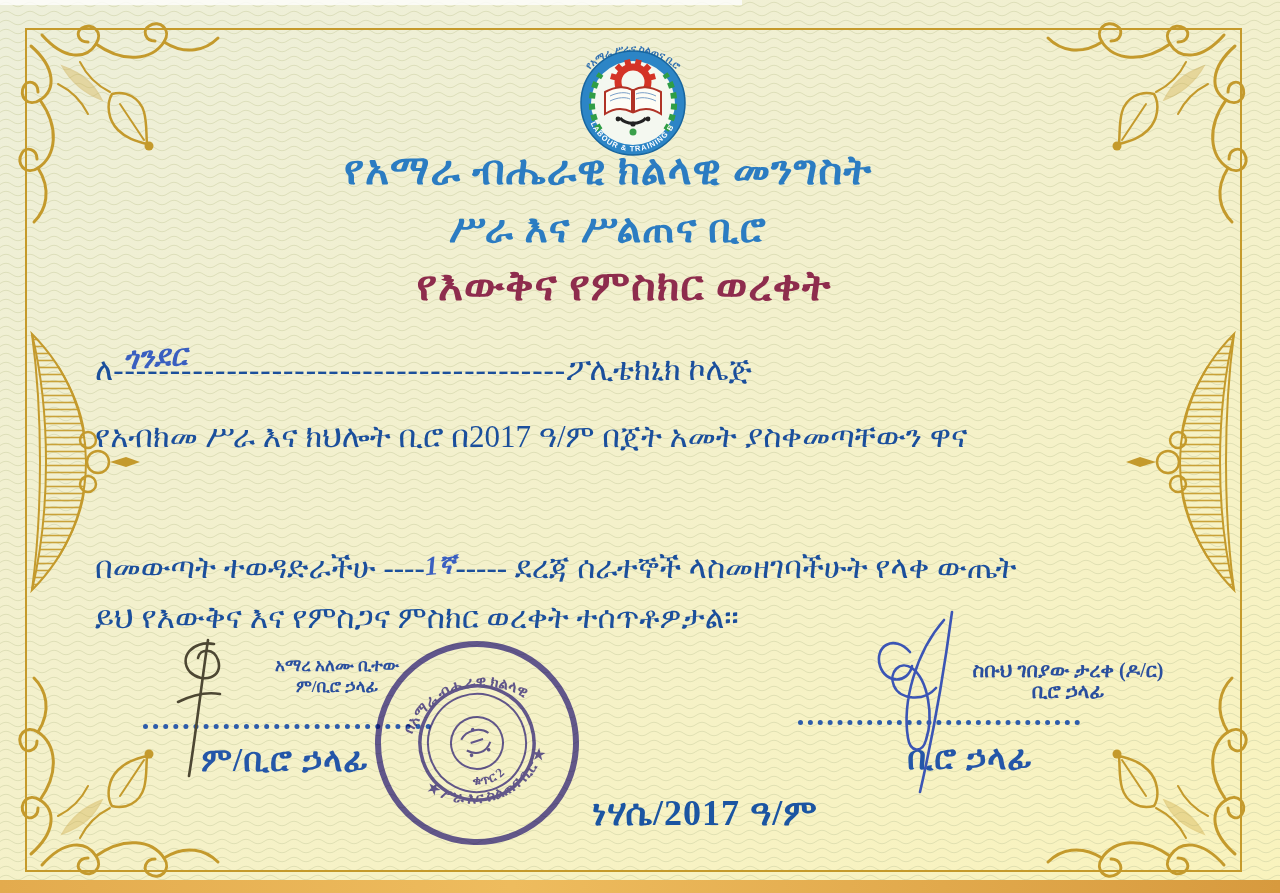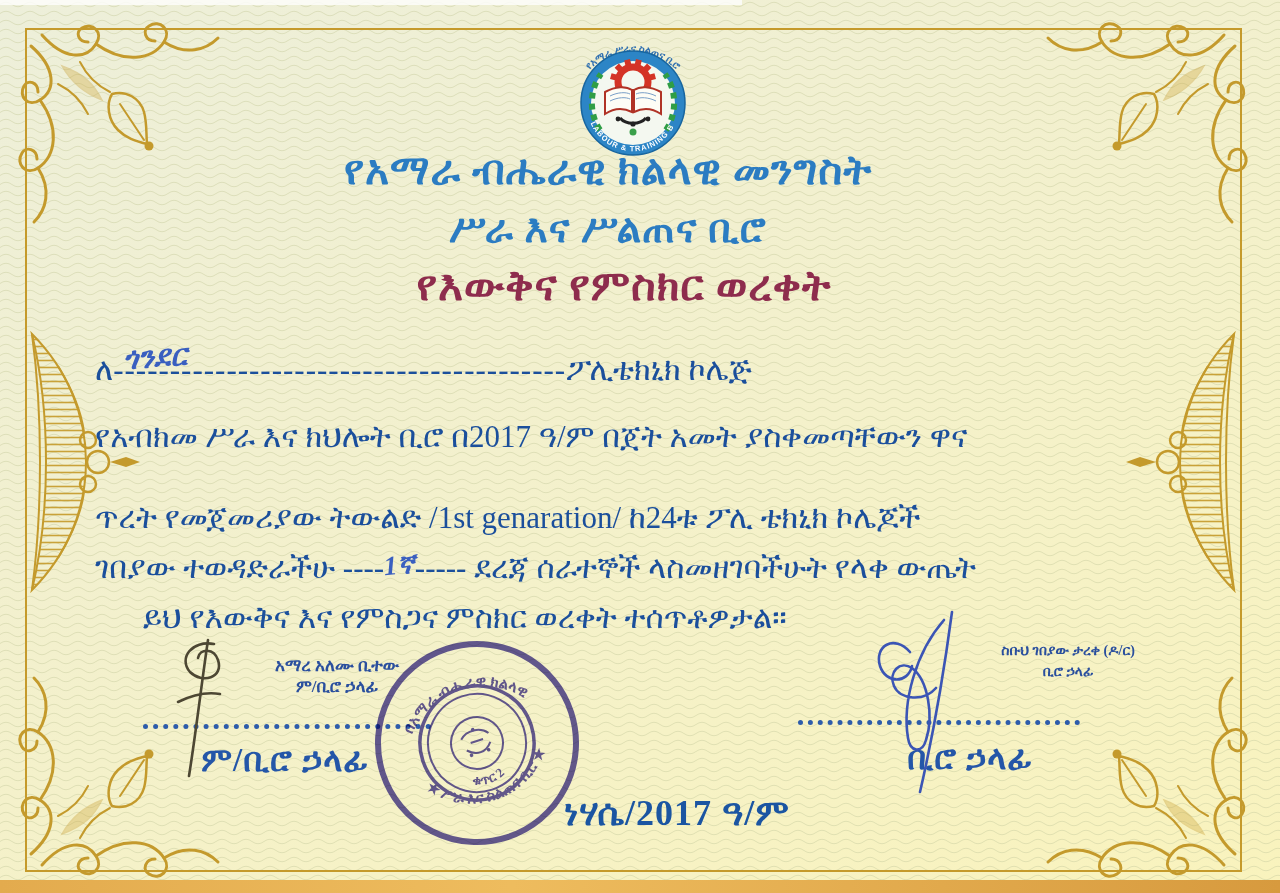--- a/index.html
+++ b/index.html
@@ -25,27 +25,27 @@
   #t3{top:262px;font-size:42px;margin-left:16px;}
 
   .bodytext{color:#1b4f9c;font-size:31px;z-index:3;white-space:nowrap;}
   .recipient{position:absolute;left:95px;top:352px;width:1100px;}
   .dashes{letter-spacing:1px;color:#1b4f9c;}
   .handwritten{color:#3a5fc0;font-style:italic;font-weight:bold;}
   .hw-name{position:absolute;left:28px;top:-12px;font-size:30px;transform:rotate(-4deg);display:inline-block;}
   .hw-rank{display:inline-block;font-size:27px;transform:rotate(-5deg) translateY(-4px);}
 
   .pline{position:absolute;left:95px;width:1110px;}
-  #p1{top:392px;margin-top:27px;} #p2{top:450px;} #p3{top:500px;} #p4{top:550px;} #p5{top:600px;margin-left:48px;}
+  #p1{top:392px;margin-top:27px;} #p2{top:450px;} #p3{top:500px;} #p4{top:550px;} #p5{top:600px;}
 
   .sig-svg{position:absolute;z-index:4;}
   .sig-name{position:absolute;z-index:3;color:#2a4f9e;font-size:17px;line-height:21px;text-align:center;font-weight:bold;}
   .dotted{position:absolute;border-bottom:5px dotted #2d5cab;z-index:3;}
   .role-label{position:absolute;z-index:3;color:#2456a8;font-size:33px;font-weight:bold;text-align:center;letter-spacing:1px;}
-  .date-line{position:absolute;left:512px;top:792px;width:330px;text-align:center;
+  .date-line{position:absolute;left:540px;top:792px;width:330px;text-align:center;
     color:#1b55a2;font-size:36px;font-weight:bold;z-index:4;letter-spacing:1px;}
   .stamp{position:absolute;left:358px;top:628px;z-index:6;mix-blend-mode:multiply;opacity:.85;}
   .latin{font-family:"Liberation Sans", sans-serif;}
 </style>
 </head>
 <body>
 
 <div class="stage">
 
   <svg class="bg-waves" width="1280" height="893">
@@ -145,23 +145,22 @@
   <div class="title title-blue" id="t1">የአማራ ብሔራዊ ክልላዊ መንግስት</div>
   <div class="title title-blue" id="t2">ሥራ እና ሥልጠና ቢሮ</div>
   <div class="title title-maroon" id="t3">የእውቅና የምስክር ወረቀት</div>
 
   <div class="recipient bodytext">
     <span>ለ</span><span class="dashes">----------------------------------------</span><span>ፖሊቴክኒክ ኮሌጅ</span>
     <span class="handwritten hw-name">ጎንደር</span>
   </div>
 
   <div class="pline bodytext" id="p1">የአብክመ ሥራ እና ክህሎት ቢሮ በ2017 ዓ/ም በጀት አመት ያስቀመጣቸውን ዋና</div>
-  <div class="pline bodytext" id="p3">ጥረት የመጀመሪያው ትውልድ /1st genaration/ ከ24ቱ ፖሊ ቴክኒክ ኮሌጆች</div>
   <div class="pline bodytext" id="p4">
-    <span>ገበያው ተወዳድራችሁ ----</span><span class="handwritten hw-rank">1ኛ</span><span>----- ደረጃ ሰራተኞች ላስመዘገባችሁት የላቀ ውጤት</span>
+    <span>በመውጣት ተወዳድራችሁ ----</span><span class="handwritten hw-rank">1ኛ</span><span>----- ደረጃ ሰራተኞች ላስመዘገባችሁት የላቀ ውጤት</span>
   </div>
   <div class="pline bodytext" id="p5">ይህ የእውቅና እና የምስጋና ምስክር ወረቀት ተሰጥቶዎታል።</div>
 
   <svg class="sig-svg" style="left:162px;top:636px;" width="110" height="145">
     <g fill="none" stroke="#4d4733" stroke-width="2.6" stroke-linecap="round">
       <path d="M52,8 C30,4 16,22 28,36 C40,48 62,42 56,24 C52,12 38,12 36,22"></path>
       <path d="M46,4 C40,44 34,96 27,140"></path>
       <path d="M16,66 C32,58 46,56 58,58"></path>
     </g>
   </svg>
@@ -172,21 +171,21 @@
   <div class="dotted" style="left:143px;top:724px;width:288px;"></div>
   <div class="role-label" style="left:145px;top:742px;width:280px;">ም/ቢሮ ኃላፊ</div>
 
   <svg class="sig-svg" style="left:848px;top:610px;" width="150" height="185">
     <g fill="none" stroke="#3b55b5" stroke-width="2.6" stroke-linecap="round">
       <path d="M96,10 C68,42 54,92 60,128 C62,142 74,144 78,130 C86,106 80,70 64,58 C52,50 40,62 46,76 C52,90 76,92 88,78"></path>
       <path d="M104,2 C96,62 84,130 72,182"></path>
       <path d="M62,42 C46,24 26,36 32,56 C38,74 60,74 64,56"></path>
     </g>
   </svg>
-  <div class="sig-name" style="left:958px;top:640px;width:220px;font-size:14px;">
+  <div class="sig-name" style="left:958px;top:660px;width:220px;font-size:20px;">
     <div>ስቡህ ገበያው ታረቀ (ዶ/ር)</div>
     <div>ቢሮ ኃላፊ</div>
   </div>
   <div class="dotted" style="left:798px;top:720px;width:282px;"></div>
   <div class="role-label" style="left:860px;top:740px;width:220px;">ቢሮ ኃላፊ</div>
 
   <div class="date-line">ነሃሴ/2017 ዓ/ም</div>
 
   <svg class="stamp" width="238" height="230" viewBox="-119 -115 238 230">
     <defs>

